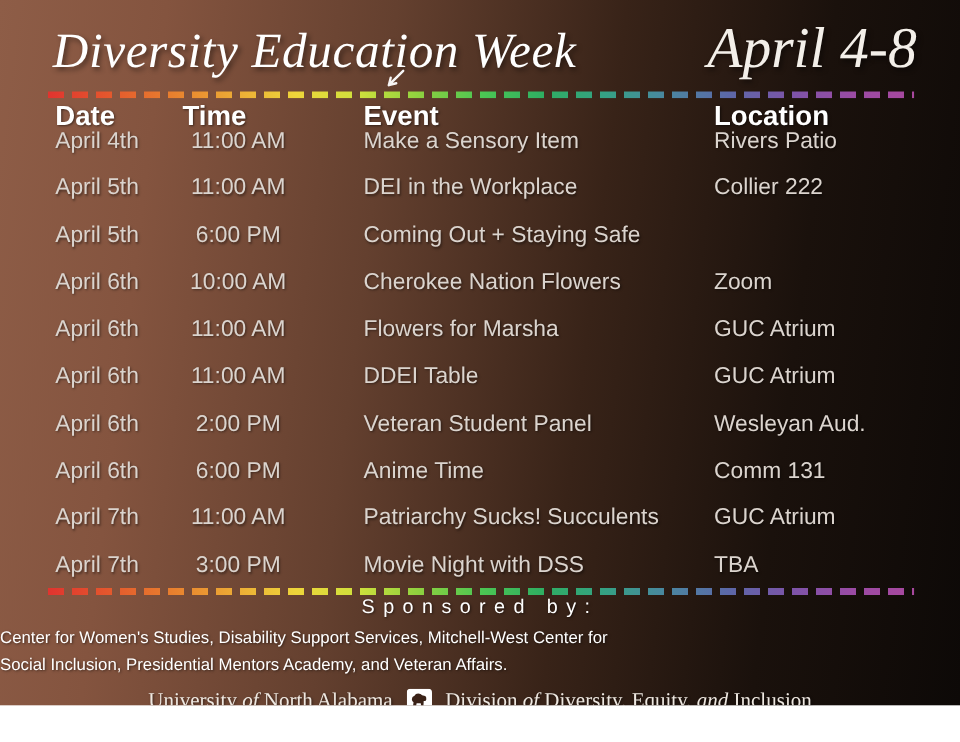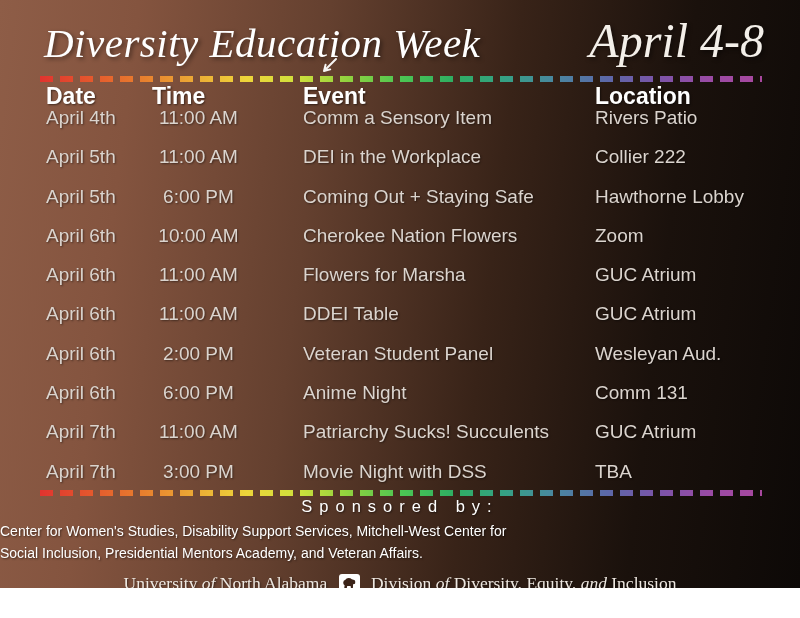--- a/index.html
+++ b/index.html
@@ -84,34 +84,33 @@
     <div class="thead">
       <span class="th-date">Date</span>
       <span class="th-time">Time</span>
       <span class="th-event">Event</span>
       <span class="th-location">Location</span>
     </div>
     <div class="tbody">
         <div class="trow">
           <span class="c-date">April 4th</span>
           <span class="c-time">11:00 AM</span>
-          <span class="c-event">Comm a Sensory Item</span>
+          <span class="c-event">Make a Sensory Item</span>
           <span class="c-location">Rivers Patio</span>
         </div>
         <div class="trow">
           <span class="c-date">April 5th</span>
           <span class="c-time">11:00 AM</span>
           <span class="c-event">DEI in the Workplace</span>
           <span class="c-location">Collier 222</span>
         </div>
         <div class="trow">
           <span class="c-date">April 5th</span>
           <span class="c-time">6:00 PM</span>
           <span class="c-event">Coming Out + Staying Safe</span>
-          <span class="c-location">Hawthorne Lobby</span>
         </div>
         <div class="trow">
           <span class="c-date">April 6th</span>
           <span class="c-time">10:00 AM</span>
           <span class="c-event">Cherokee Nation Flowers</span>
           <span class="c-location">Zoom</span>
         </div>
         <div class="trow">
           <span class="c-date">April 6th</span>
           <span class="c-time">11:00 AM</span>
@@ -126,21 +125,21 @@
         </div>
         <div class="trow">
           <span class="c-date">April 6th</span>
           <span class="c-time">2:00 PM</span>
           <span class="c-event">Veteran Student Panel</span>
           <span class="c-location">Wesleyan Aud.</span>
         </div>
         <div class="trow">
           <span class="c-date">April 6th</span>
           <span class="c-time">6:00 PM</span>
-          <span class="c-event">Anime Night</span>
+          <span class="c-event">Anime Time</span>
           <span class="c-location">Comm 131</span>
         </div>
         <div class="trow">
           <span class="c-date">April 7th</span>
           <span class="c-time">11:00 AM</span>
           <span class="c-event">Patriarchy Sucks! Succulents</span>
           <span class="c-location">GUC Atrium</span>
         </div>
         <div class="trow">
           <span class="c-date">April 7th</span>

